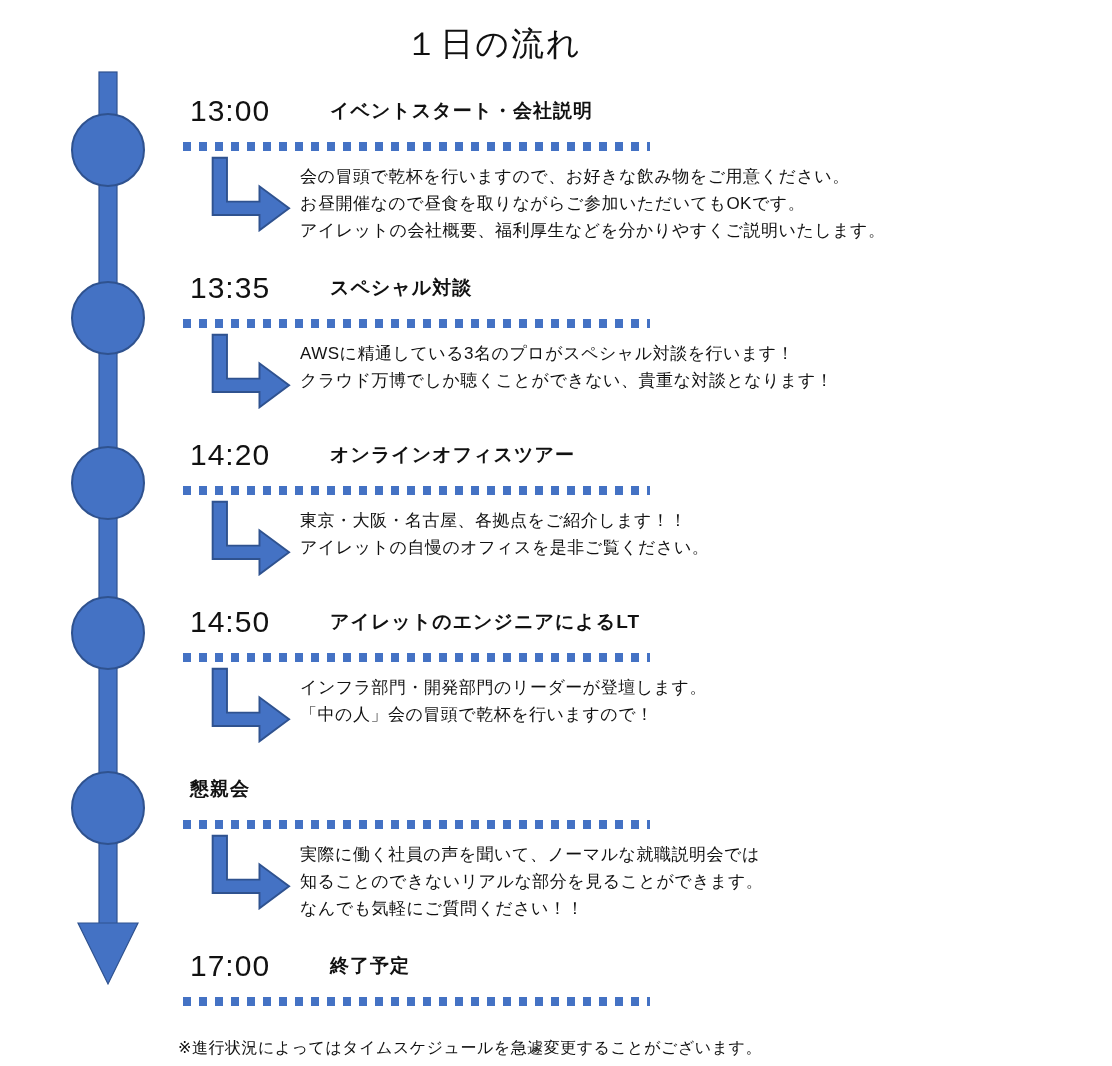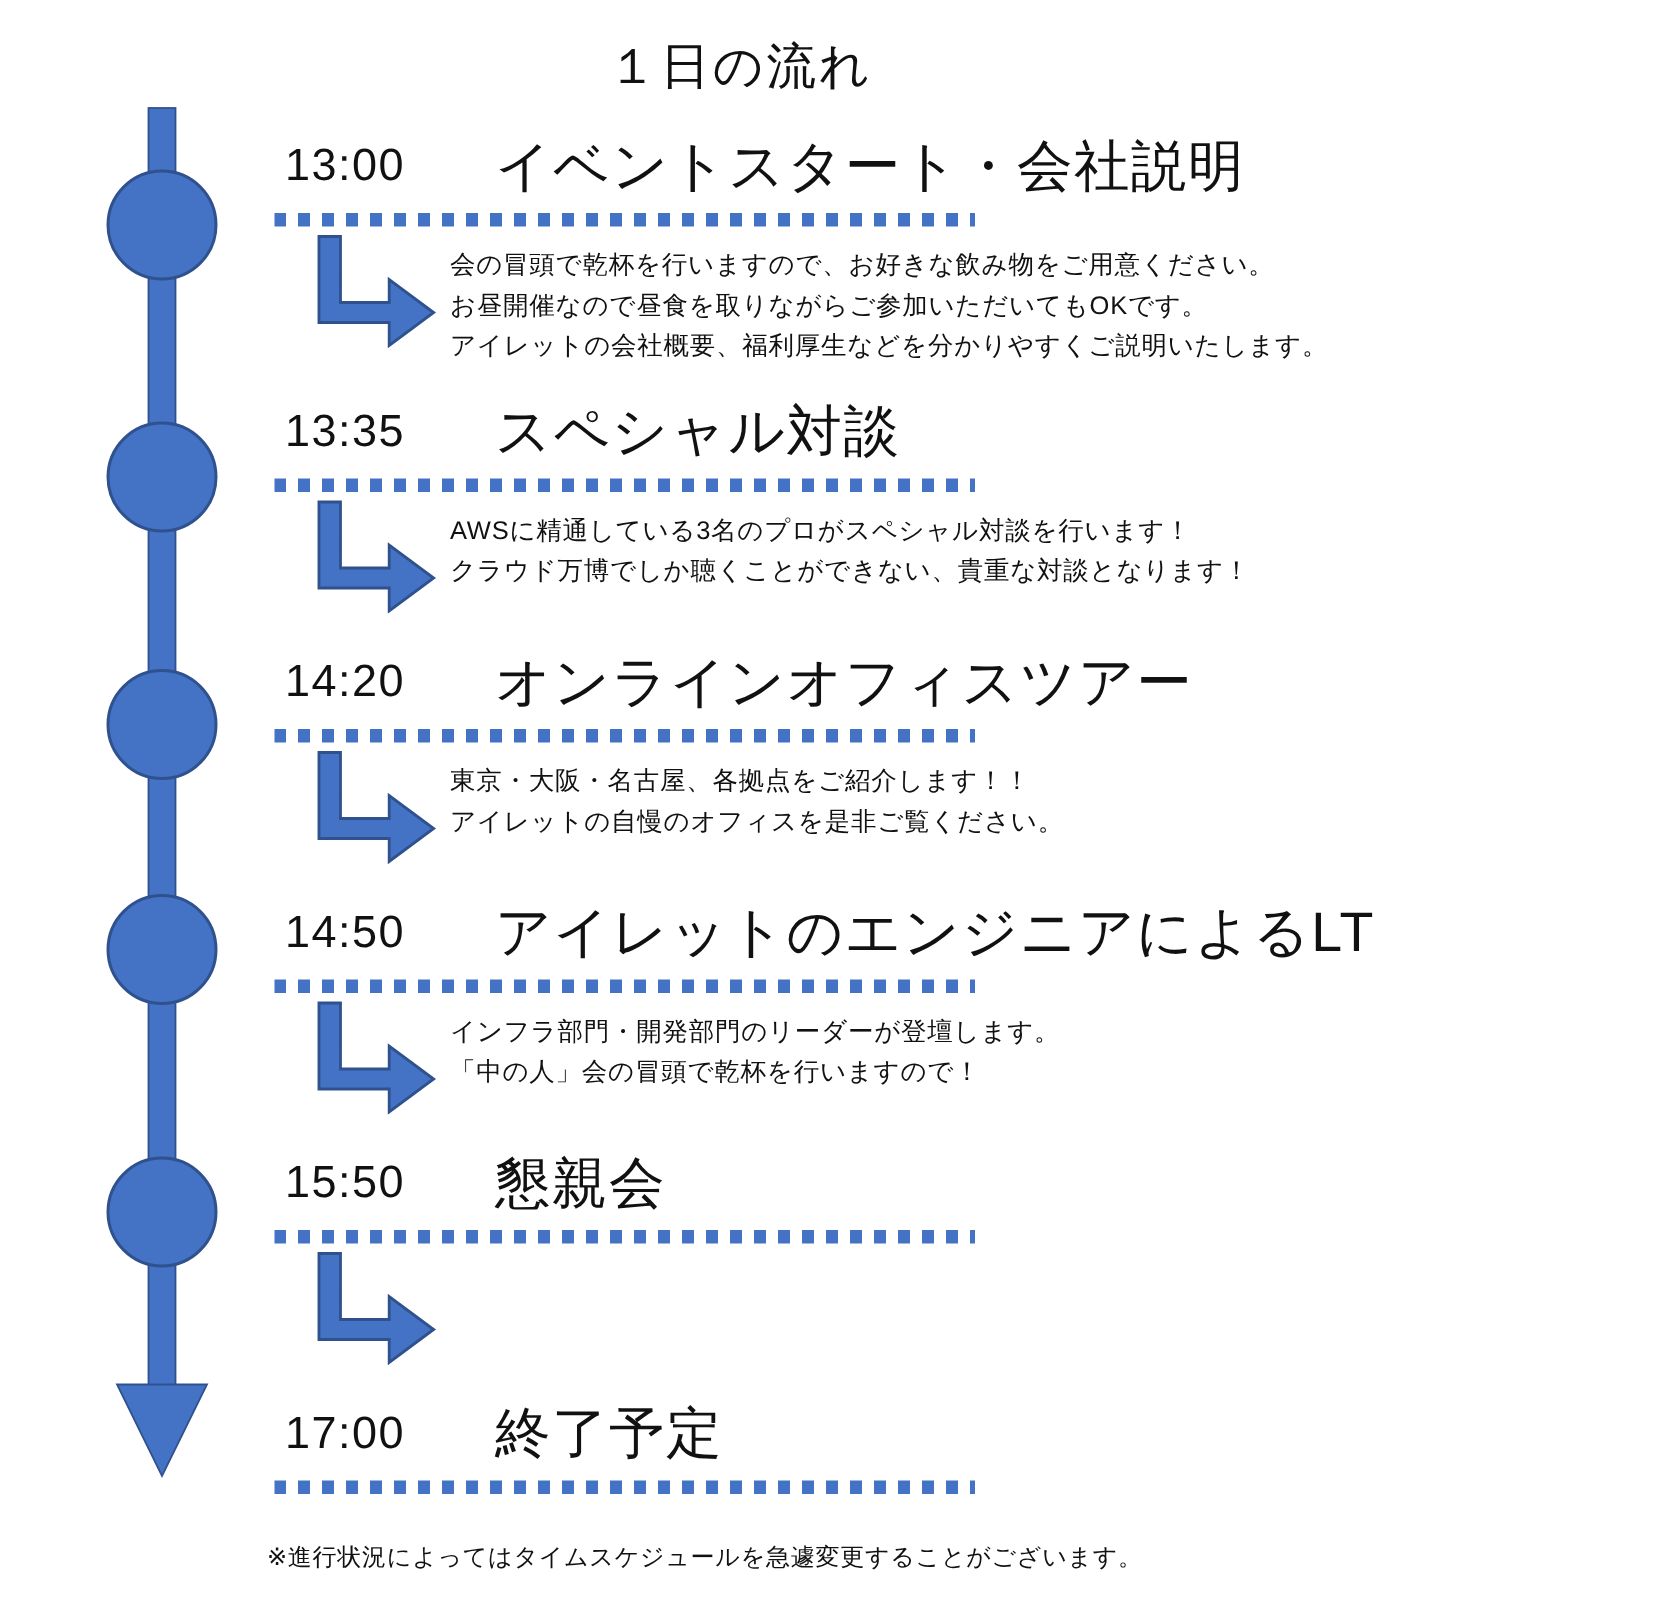--- a/index.html
+++ b/index.html
@@ -52,22 +52,22 @@
     align-items: flex-end;
     padding-left: 7px;
     line-height: 40px;
   }
   .event-time {
     flex: 0 0 140px;
     font-size: 30px;
     letter-spacing: 1px;
   }
   .event-title {
-    font-size: 37px;
-    font-weight: 400;
+    font-size: 19px;
+    font-weight: 700;
     letter-spacing: 1px;
     white-space: nowrap;
   }
   .dotted {
     margin-top: 11px;
     width: 467px;
     height: 9px;
     background: repeating-linear-gradient(to right, var(--accent) 0 8px, transparent 8px 16px);
   }
   .event-body {
@@ -170,28 +170,30 @@
       <svg class="elbow" viewBox="0 0 90 78" aria-hidden="true">
         <polygon points="8,1 23,1 23,47 57,47 57,31 88,54 57,77 57,61 8,61" fill="var(--accent)" stroke="var(--accent-border)" stroke-width="2" stroke-linejoin="miter"></polygon>
       </svg>
       <div class="event-desc">インフラ部門・開発部門のリーダーが登壇します。
 「中の人」会の冒頭で乾杯を行いますので！</div>
     </div>
   </div>
 
   <div class="event">
     <div class="event-header">
-      <span class="event-time">15:50</span>
       <span class="event-title">懇親会</span>
     </div>
     <div class="dotted"></div>
     <div class="event-body">
       <svg class="elbow" viewBox="0 0 90 78" aria-hidden="true">
         <polygon points="8,1 23,1 23,47 57,47 57,31 88,54 57,77 57,61 8,61" fill="var(--accent)" stroke="var(--accent-border)" stroke-width="2" stroke-linejoin="miter"></polygon>
       </svg>
+      <div class="event-desc">実際に働く社員の声を聞いて、ノーマルな就職説明会では
+知ることのできないリアルな部分を見ることができます。
+なんでも気軽にご質問ください！！</div>
     </div>
   </div>
 
   <div class="event">
     <div class="event-header">
       <span class="event-time">17:00</span>
       <span class="event-title">終了予定</span>
     </div>
     <div class="dotted"></div>
 

